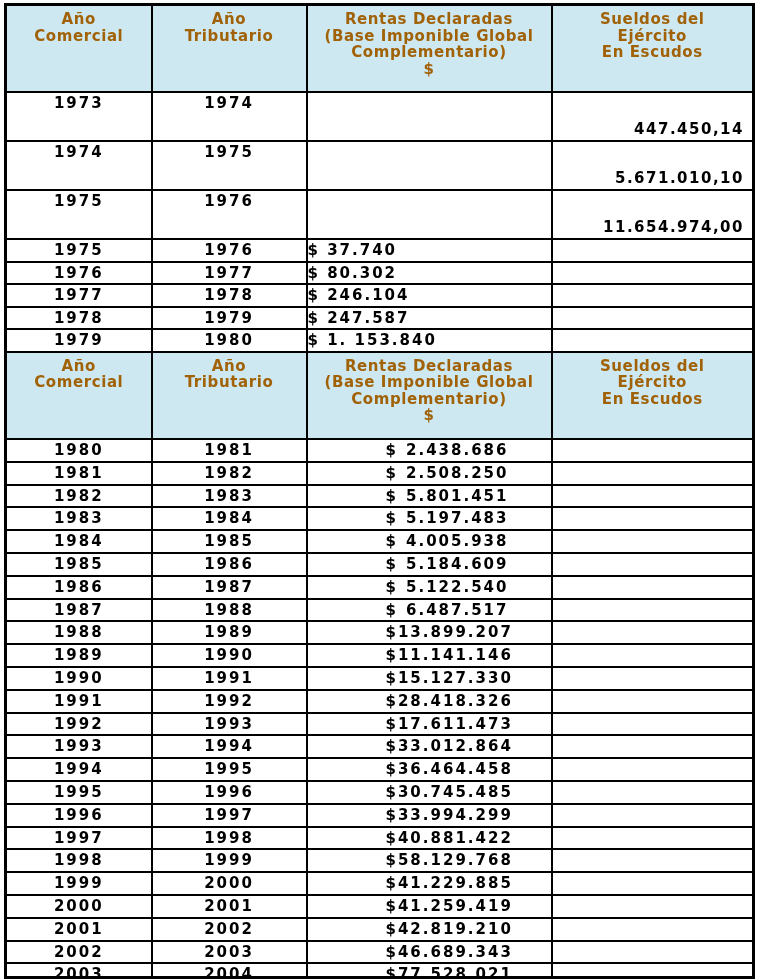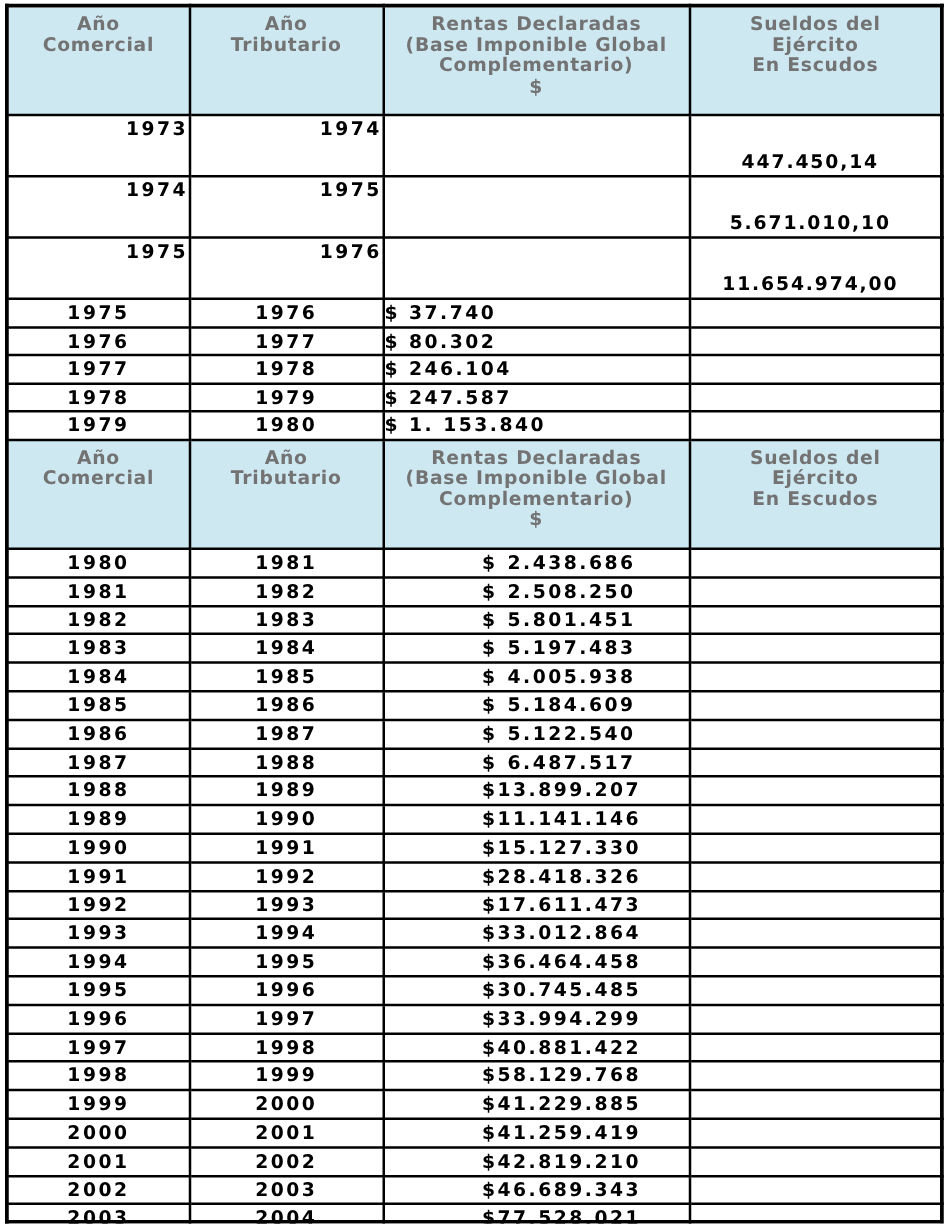--- a/index.html
+++ b/index.html
@@ -32,44 +32,43 @@
   col.c4 { width: 202px; }
   th, td {
     border: 2px solid #000000;
     padding: 0;
     font-size: 15px;
     font-weight: bold;
     overflow: hidden;
   }
   th.hdr {
     background: #cee8f2;
-    color: #737373;
+    color: #a16207;
     height: 80px;
     vertical-align: top;
     text-align: center;
     padding-top: 5px;
     line-height: 16.5px;
     letter-spacing: 0.6px;
     white-space: pre-line;
   }
   tr.tall-row td { height: 45px; }
   td.year {
     text-align: center;
     letter-spacing: 2px;
     vertical-align: middle;
   }
   td.year.top {
     vertical-align: top;
     padding-top: 1px;
     line-height: 19px;
-    text-align: right;
   }
   td.escudos {
     vertical-align: bottom;
-    text-align: center;
+    text-align: right;
     padding: 0 8px 2px 0;
     letter-spacing: 1.5px;
   }
   tr.row-n1 td { height: 20.6px; line-height: 20.6px; }
   tr.row-n2 td { height: 20.8px; line-height: 20.8px; }
   td.rentas-c {
     letter-spacing: 2px;
   }
   .rsplit {
     display: flex;

